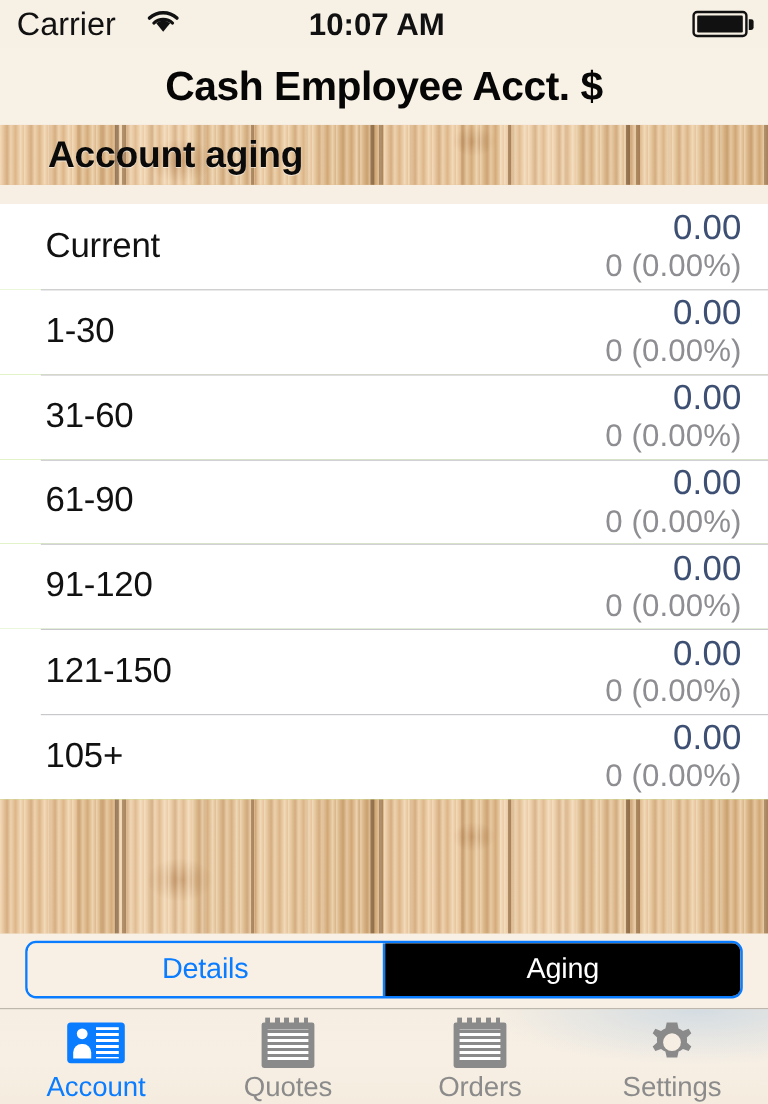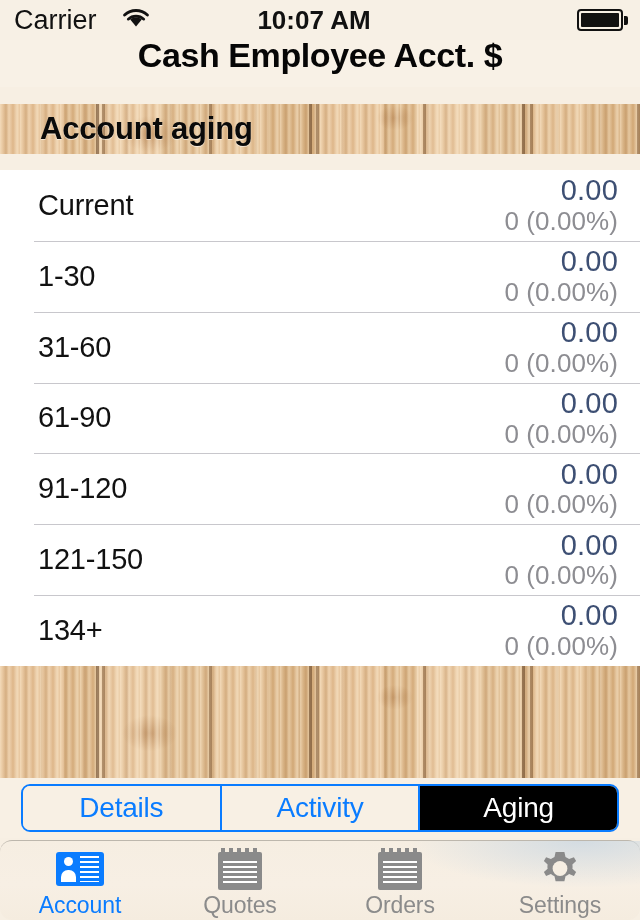--- a/index.html
+++ b/index.html
@@ -46,21 +46,21 @@
     padding:2px; background:transparent;
   }
   .batt-fill { width:100%; height:100%; background:#111; border-radius:1px; }
   .batt-nub {
     width:4px; height:9px; background:#111;
     border-radius:0 2px 2px 0; margin-left:1px;
   }
 
   
   .navbar {
-    position:absolute; top:23px; left:0;
+    position:absolute; top:40px; left:0;
     width:640px; height:64px;
     background:#f8f1e6;
     display:flex; align-items:center; justify-content:center;
     z-index:25;
   }
   .nav-title {
     font-size:34px; font-weight:bold; color:#060606;
     letter-spacing:-0.4px;
   }
 
@@ -182,35 +182,35 @@
   .segmented {
     display:flex;
     width:598px; height:48px;
     border:2px solid #0a7cff;
     border-radius:9px;
     overflow:hidden;
   }
   .seg {
     flex:1;
     display:flex; align-items:center; justify-content:center;
-    font-size:28px; color:#0a7cff;
+    font-size:24px; color:#0a7cff;
     background:#f8f0e4;
     border-right:2px solid #0a7cff;
     letter-spacing:-0.2px;
   }
   .seg:last-child { border-right:none; }
   .seg.selected { background:#000000; color:#ffffff; }
 
   
   .tabbar {
     position:absolute; top:840px; left:0;
     width:640px; height:80px;
     background:linear-gradient(180deg,#f6eee2 0%,#f7efe4 55%,#f5ecdf 100%);
     border-top:1px solid #bdb7ad;
-    display:flex; z-index:20;border-radius:12px;
+    display:flex; z-index:20;
   }
   .tabbar::before {
     content:""; position:absolute; top:0; right:0;
     width:230px; height:46px;
     background:radial-gradient(ellipse at 75% 0%, rgba(200,214,226,0.75), rgba(200,214,226,0) 72%);
     pointer-events:none;
   }
   .tab {
     flex:1; position:relative;
     display:flex; flex-direction:column;
@@ -334,34 +334,33 @@
         </span>
       </div>
       <div class="row">
         <span class="row-label">121-150</span>
         <span class="row-values">
           <span class="row-amount">0.00</span>
           <span class="row-sub">0 (0.00%)</span>
         </span>
       </div>
       <div class="row">
-        <span class="row-label">134+</span>
+        <span class="row-label">105+</span>
         <span class="row-values">
           <span class="row-amount">0.00</span>
           <span class="row-sub">0 (0.00%)</span>
         </span>
       </div>
     </div>
 
   <div class="wood wood-footer"></div>
 
   <div class="seg-wrap">
     <div class="segmented" id="segmented">
         <div class="seg">Details</div>
-        <div class="seg">Activity</div>
         <div class="seg selected">Aging</div>
       </div>
   </div>
 
   <div class="tabbar" id="tabbar">
       <div class="tab active">
         <span class="tab-icon">
           <div class="idcard">
             <div class="idcard-person"></div>
             <div class="idcard-lines"></div>

